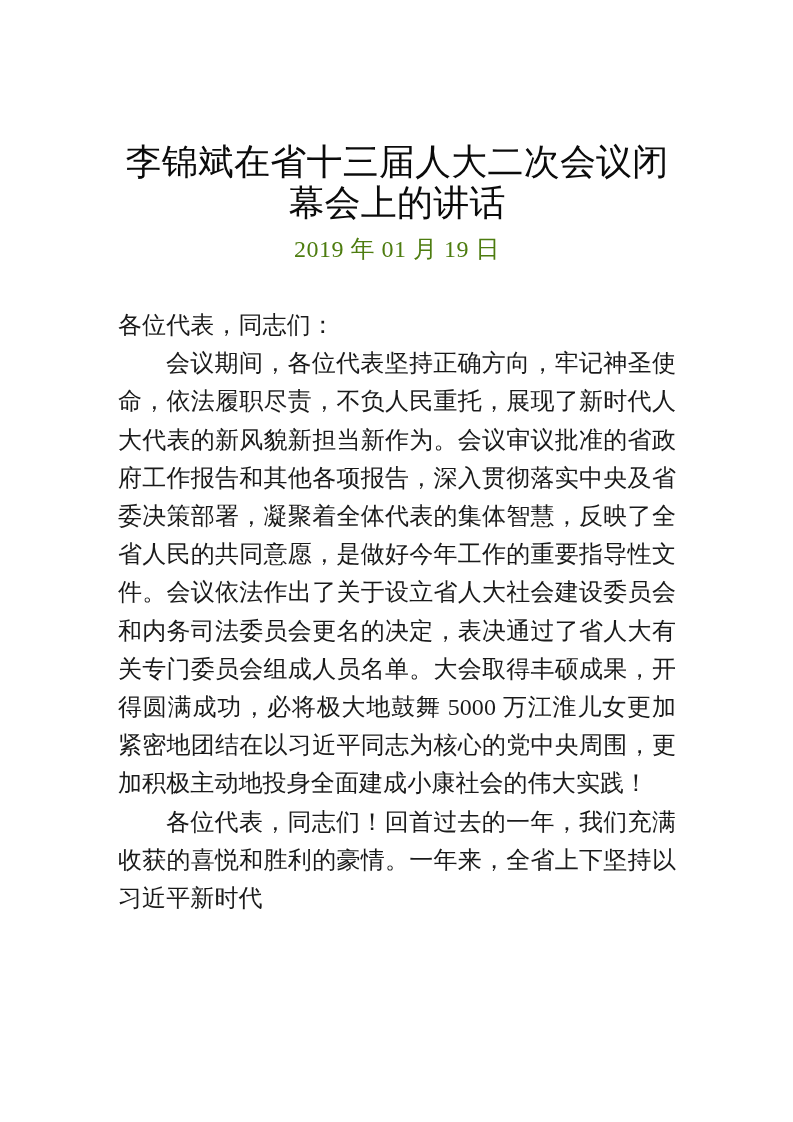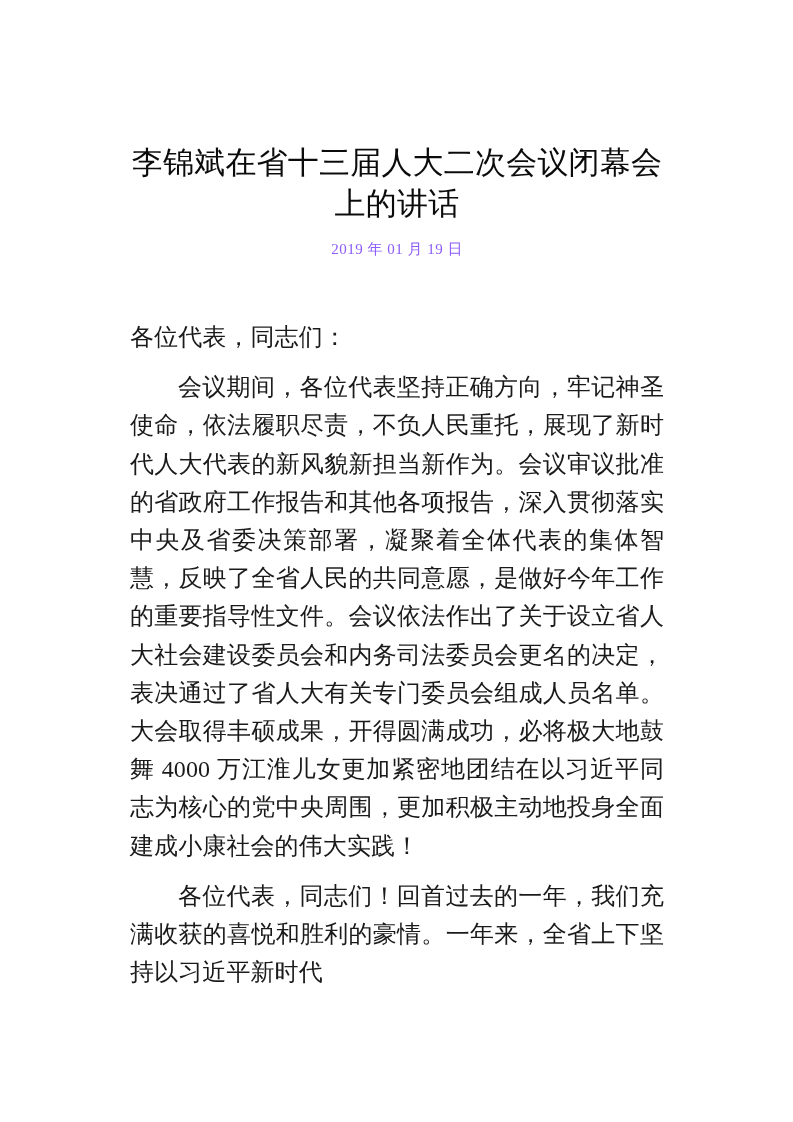--- a/index.html
+++ b/index.html
@@ -30,48 +30,48 @@
     left: 118px;
     top: 0;
     width: 558px;
   }
 
   
   .doc-title {
     margin: 0;
     padding-top: 142px;
     font-family: "Liberation Serif", "DejaVu Serif", serif;
-    font-size: 31px;
+    font-size: 36px;
     line-height: 41px;
     font-weight: 400;
     text-align: center;
     letter-spacing: 0.2px;
     color: #0b0b0b;
     word-break: break-all;
   }
 
   
   .doc-date {
     margin: 0;
     padding-top: 12px;
     font-family: "Liberation Serif", "DejaVu Serif", serif;
-    font-size: 15px;
+    font-size: 24px;
     line-height: 26px;
     text-align: center;
-    color: #8b5cf6;
+    color: #4d7c0f;
     letter-spacing: 0.5px;
   }
 
   
   .body-block {
     padding-top: 44px;
   }
 
   p.para {
-    margin: 12px;
+    margin: 0;
     font-family: "Liberation Serif", "DejaVu Serif", serif;
     font-size: 24px;
     line-height: 38.2px;
     text-align: justify;
     text-justify: inter-character;
     text-align-last: left;
     color: #1a1a1a;
     word-break: break-all;
     letter-spacing: 0.1px;
   }
@@ -89,18 +89,18 @@
 
 <div class="page">
   <div class="content">
 
     <h1 class="doc-title">李锦斌在省十三届人大二次会议闭幕会上的讲话</h1>
 
     <div class="doc-date">2019 年 01 月 19 日</div>
 
     <div class="body-block">
       <p class="para noindent">各位代表，同志们：</p>
-      <p class="para indent">会议期间，各位代表坚持正确方向，牢记神圣使命，依法履职尽责，不负人民重托，展现了新时代人大代表的新风貌新担当新作为。会议审议批准的省政府工作报告和其他各项报告，深入贯彻落实中央及省委决策部署，凝聚着全体代表的集体智慧，反映了全省人民的共同意愿，是做好今年工作的重要指导性文件。会议依法作出了关于设立省人大社会建设委员会和内务司法委员会更名的决定，表决通过了省人大有关专门委员会组成人员名单。大会取得丰硕成果，开得圆满成功，必将极大地鼓舞 4000 万江淮儿女更加紧密地团结在以习近平同志为核心的党中央周围，更加积极主动地投身全面建成小康社会的伟大实践！</p>
+      <p class="para indent">会议期间，各位代表坚持正确方向，牢记神圣使命，依法履职尽责，不负人民重托，展现了新时代人大代表的新风貌新担当新作为。会议审议批准的省政府工作报告和其他各项报告，深入贯彻落实中央及省委决策部署，凝聚着全体代表的集体智慧，反映了全省人民的共同意愿，是做好今年工作的重要指导性文件。会议依法作出了关于设立省人大社会建设委员会和内务司法委员会更名的决定，表决通过了省人大有关专门委员会组成人员名单。大会取得丰硕成果，开得圆满成功，必将极大地鼓舞 5000 万江淮儿女更加紧密地团结在以习近平同志为核心的党中央周围，更加积极主动地投身全面建成小康社会的伟大实践！</p>
       <p class="para indent">各位代表，同志们！回首过去的一年，我们充满收获的喜悦和胜利的豪情。一年来，全省上下坚持以习近平新时代</p>
     </div>
 
   </div>
 </div>
 
 </body></html>

